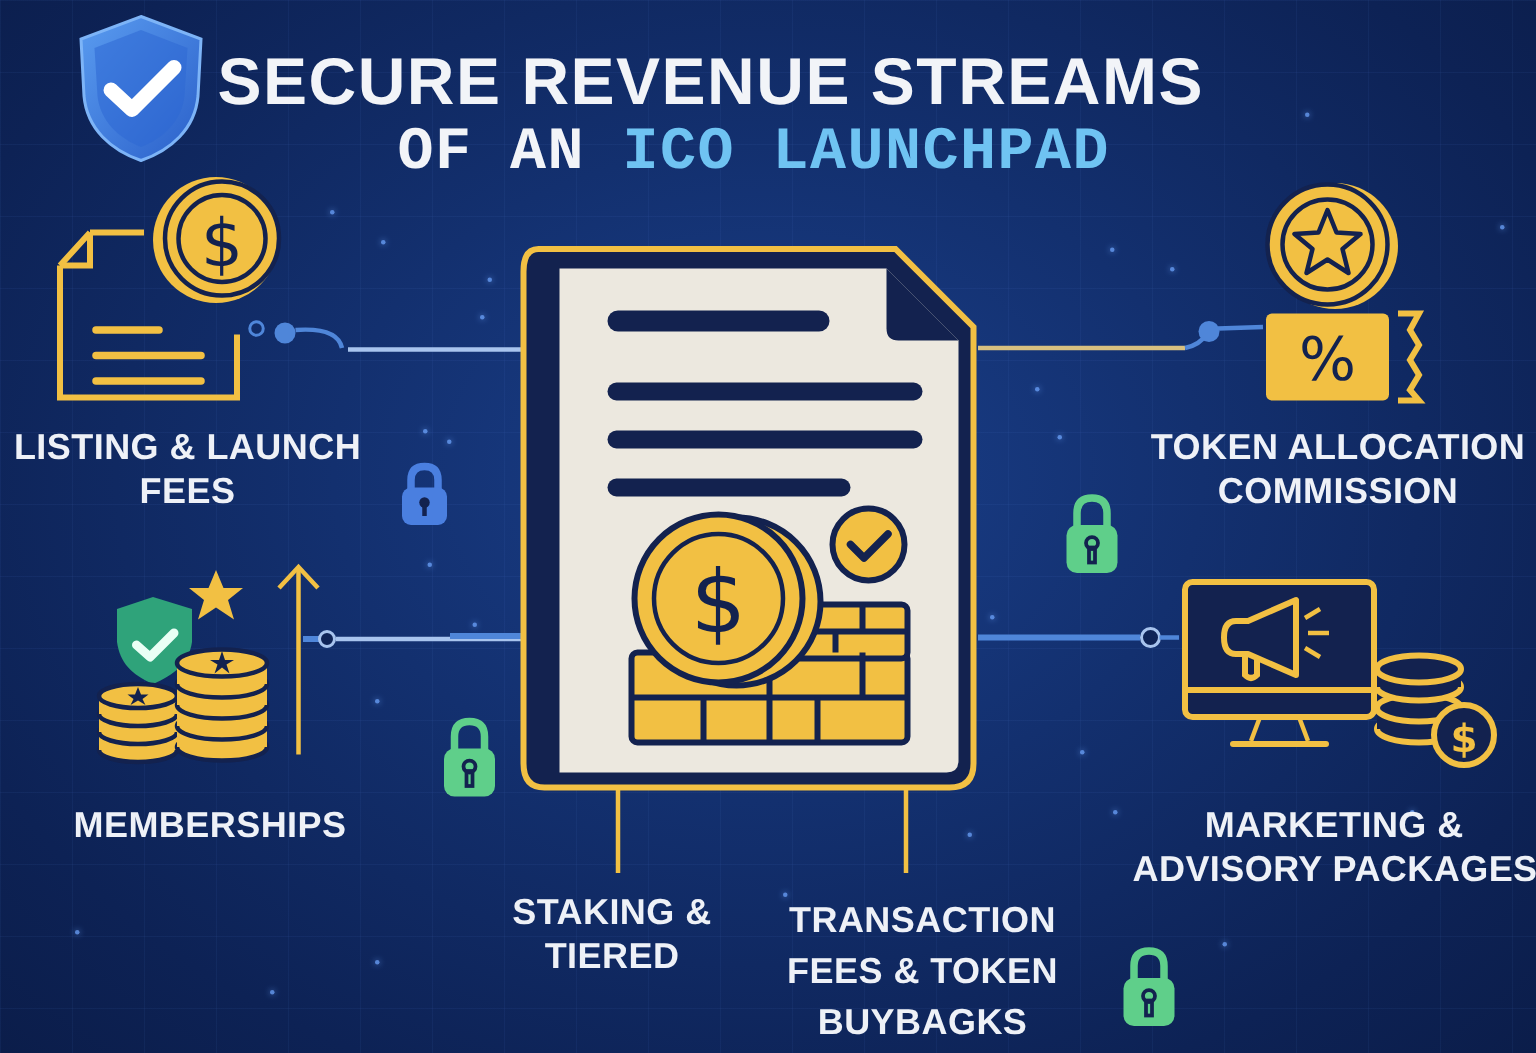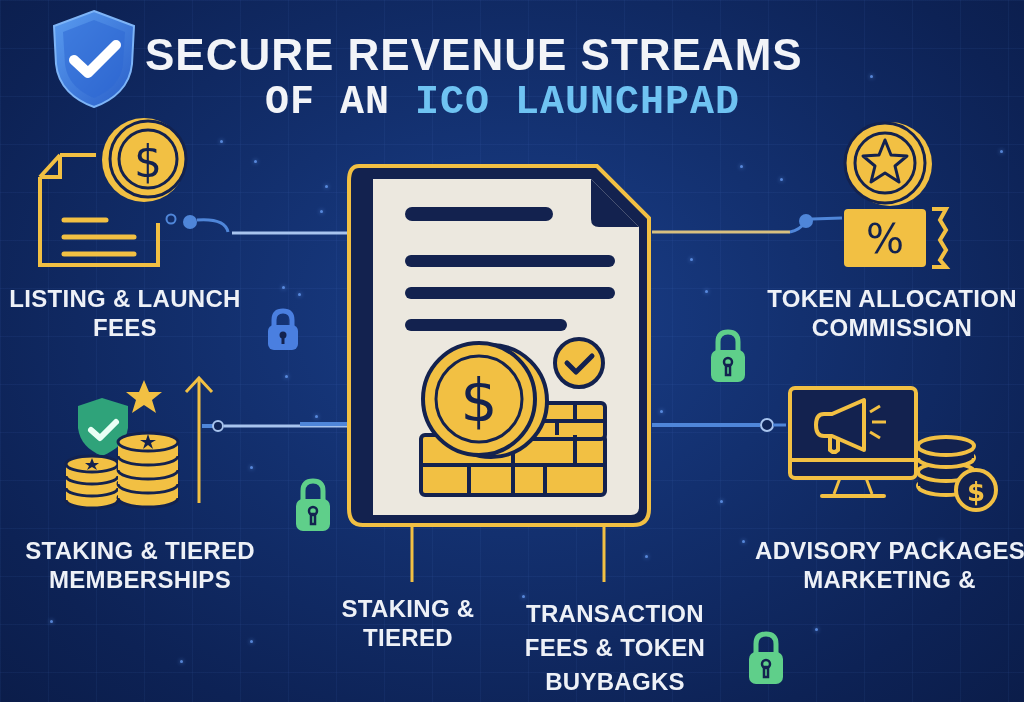--- a/index.html
+++ b/index.html
@@ -178,21 +178,20 @@
       <ellipse cx="86" cy="100" rx="30" ry="9"></ellipse>
         <rect x="56" y="86" width="60" height="14" stroke="none"></rect>
       <ellipse cx="86" cy="86" rx="30" ry="9"></ellipse>
         <rect x="56" y="72" width="60" height="14" stroke="none"></rect>
       <ellipse cx="86" cy="72" rx="30" ry="9"></ellipse>
     </g>
     <path d="M86 64 L88 70 L94 70 L89 73 L91 79 L86 75 L81 79 L83 73 L78 70 L84 70 Z" fill="#13224f"></path>
     <path d="M30 88 L32 93 L37 93 L33 96 L35 100 L30 97 L25 100 L27 96 L23 93 L28 93 Z" fill="#13224f"></path>
   </svg>
   <div class="abs label" style="left:10px;top:536px;width:260px">
-    <div>STAKING &amp; TIERED</div>
       <div>MEMBERSHIPS</div>
   </div>
 
   <svg class="abs" style="left:786px;top:384px" width="220" height="130" viewBox="0 0 220 130">
     <rect x="4" y="4" width="126" height="90" rx="5" fill="#13224f" stroke="#f2c043" stroke-width="4"></rect>
     <line x1="4" y1="76" x2="130" y2="76" stroke="#f2c043" stroke-width="4"></line>
     <line x1="54" y1="94" x2="48" y2="110" stroke="#f2c043" stroke-width="3"></line>
     <line x1="80" y1="94" x2="86" y2="110" stroke="#f2c043" stroke-width="3"></line>
     <line x1="36" y1="112" x2="98" y2="112" stroke="#f2c043" stroke-width="4" stroke-linecap="round"></line>
     <path d="M38 30 H46 L78 16 V66 L46 52 H38 Q30 52 30 41 Q30 30 38 30 Z" fill="none" stroke="#f2c043" stroke-width="4" stroke-linejoin="round"></path>
@@ -205,22 +204,22 @@
         <rect x="132" y="74" width="56" height="28" stroke="none"></rect>
       <ellipse cx="160" cy="88" rx="28" ry="9"></ellipse>
       <ellipse cx="160" cy="74" rx="28" ry="9"></ellipse>
         <rect x="132" y="62" width="56" height="12" stroke="none"></rect>
       <ellipse cx="160" cy="62" rx="28" ry="9"></ellipse>
     </g>
     <circle cx="190" cy="106" r="20" fill="#13224f" stroke="#f2c043" stroke-width="4"></circle>
     <text x="190" y="117" font-family="DejaVu Sans, sans-serif" font-size="26" fill="#f2c043" text-anchor="middle" font-weight="bold">$</text>
   </svg>
   <div class="abs label" style="left:755px;top:536px;width:269px">
-    <div>ADVISORY PACKAGES</div>
-      <div>MARKETING &amp;</div>
+    <div>MARKETING &amp;</div>
+      <div>ADVISORY PACKAGES</div>
   </div>
 
   <div class="abs label" style="left:318px;top:594px;width:180px">
     <div>STAKING &amp;</div>
       <div>TIERED</div>
   </div>
   <div class="abs label" style="left:510px;top:597px;width:210px;line-height:34px">
     <div>TRANSACTION</div>
       <div>FEES &amp; TOKEN</div>
       <div>BUYBAGKS</div>

